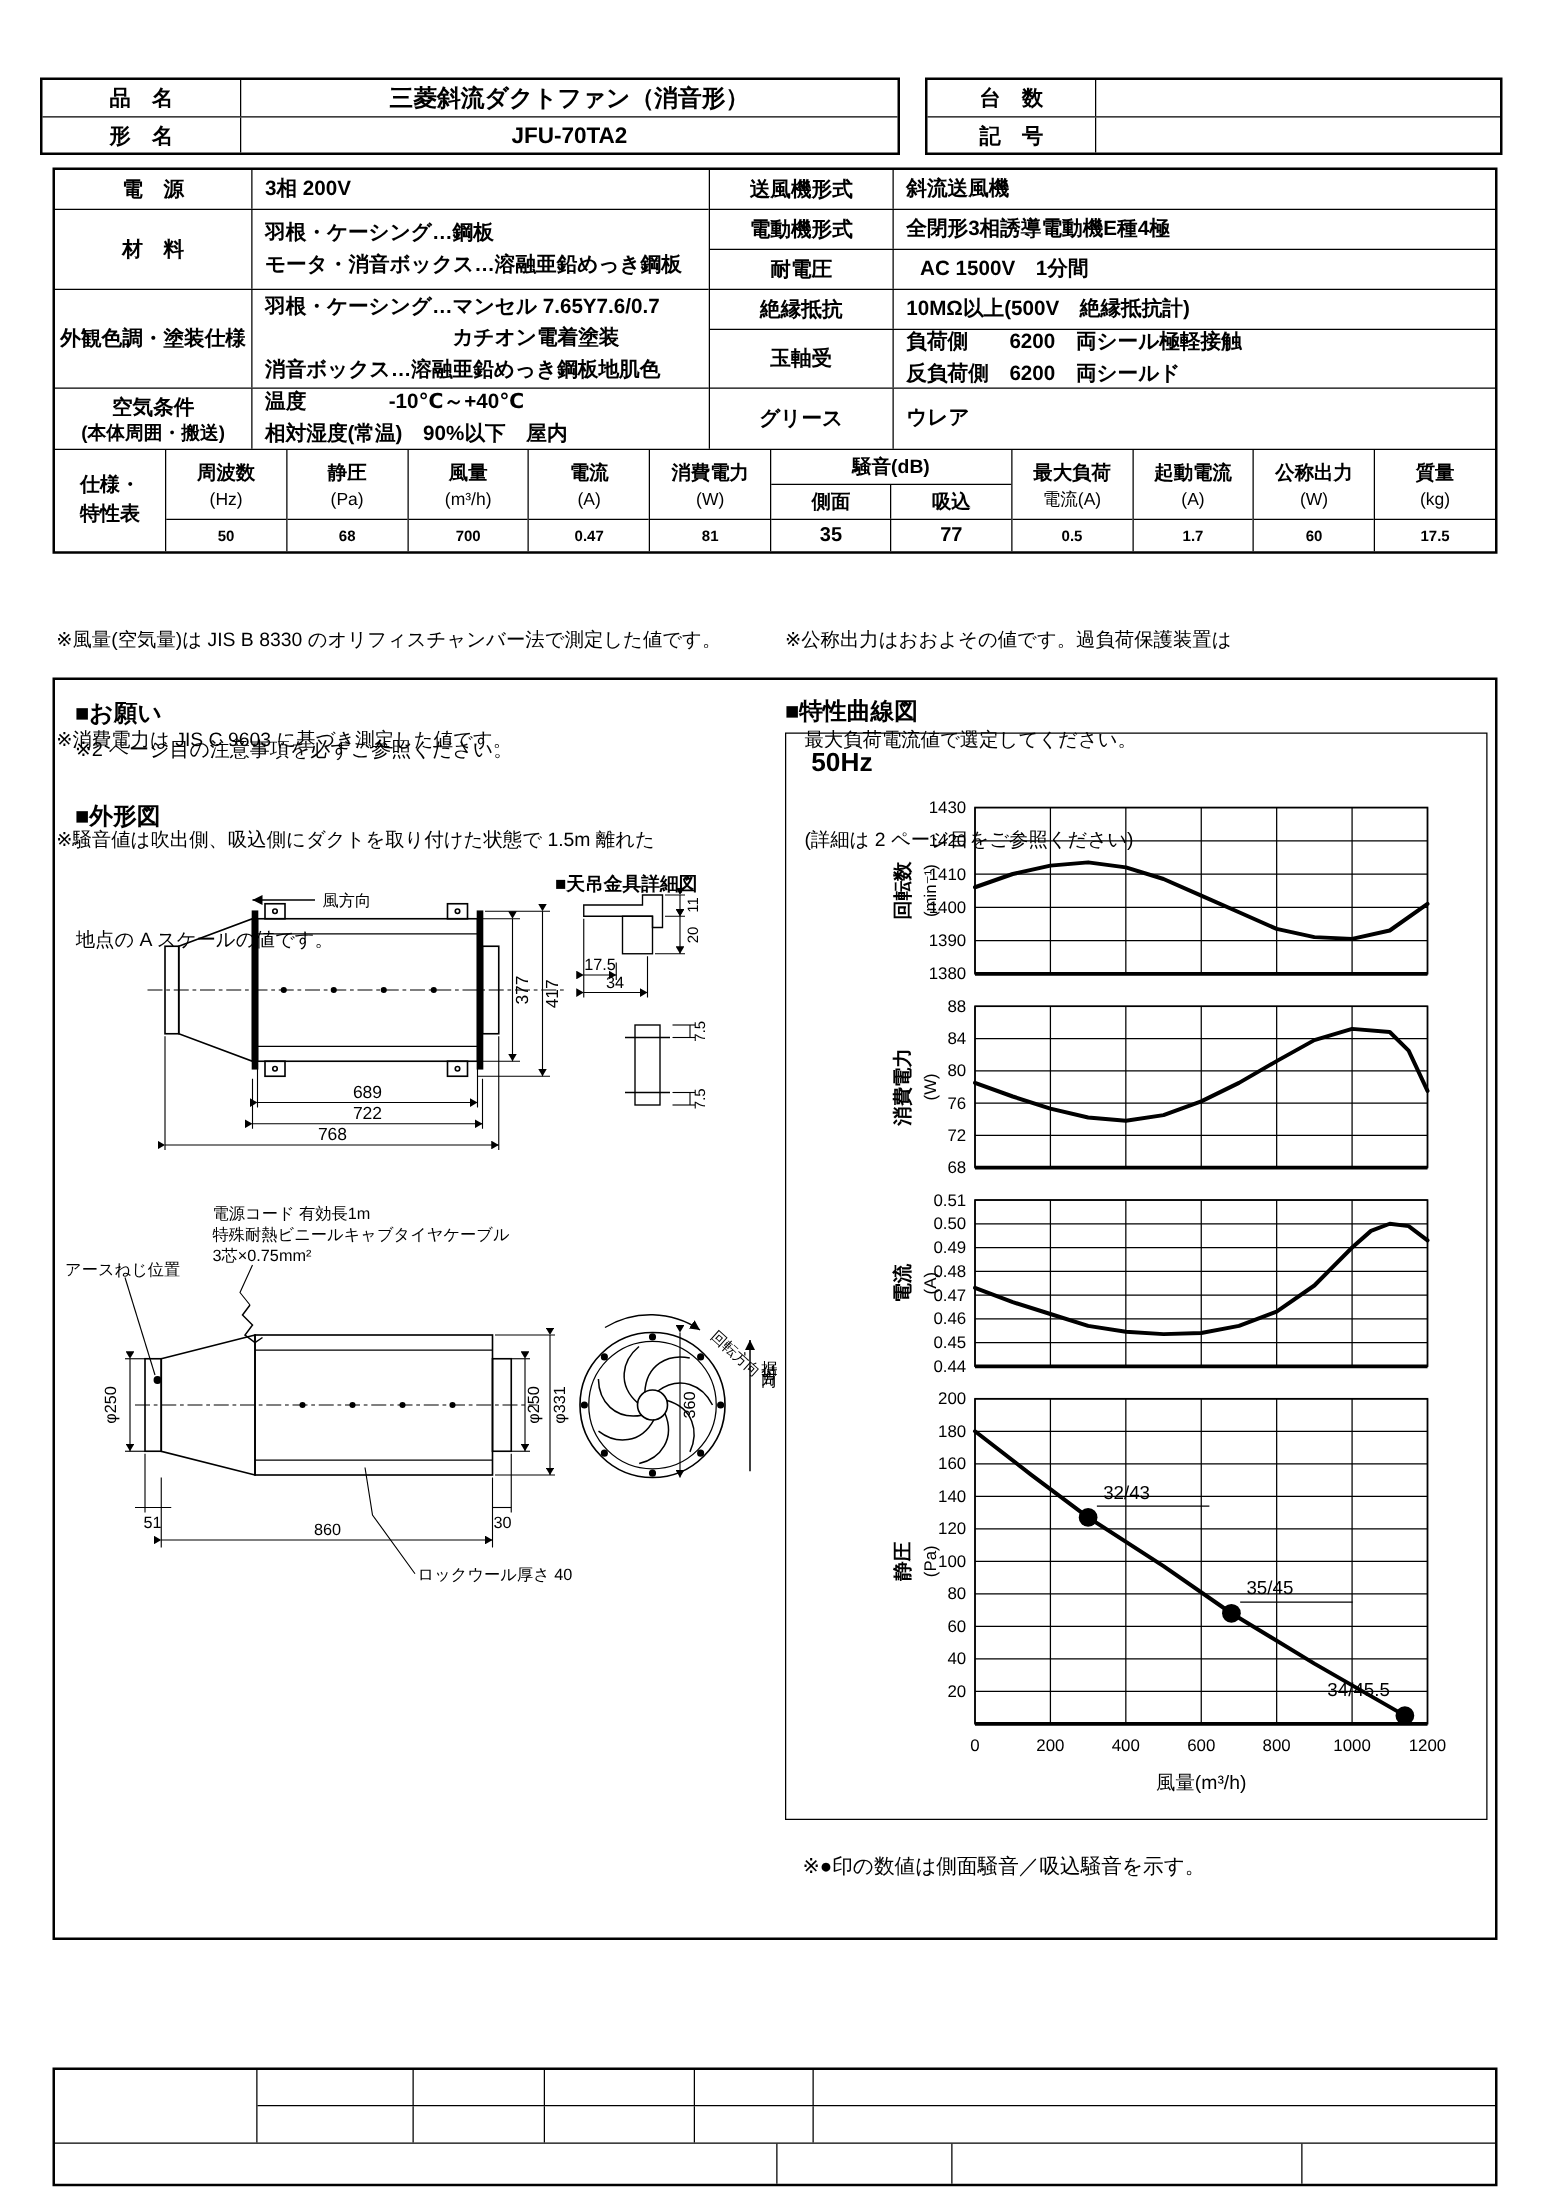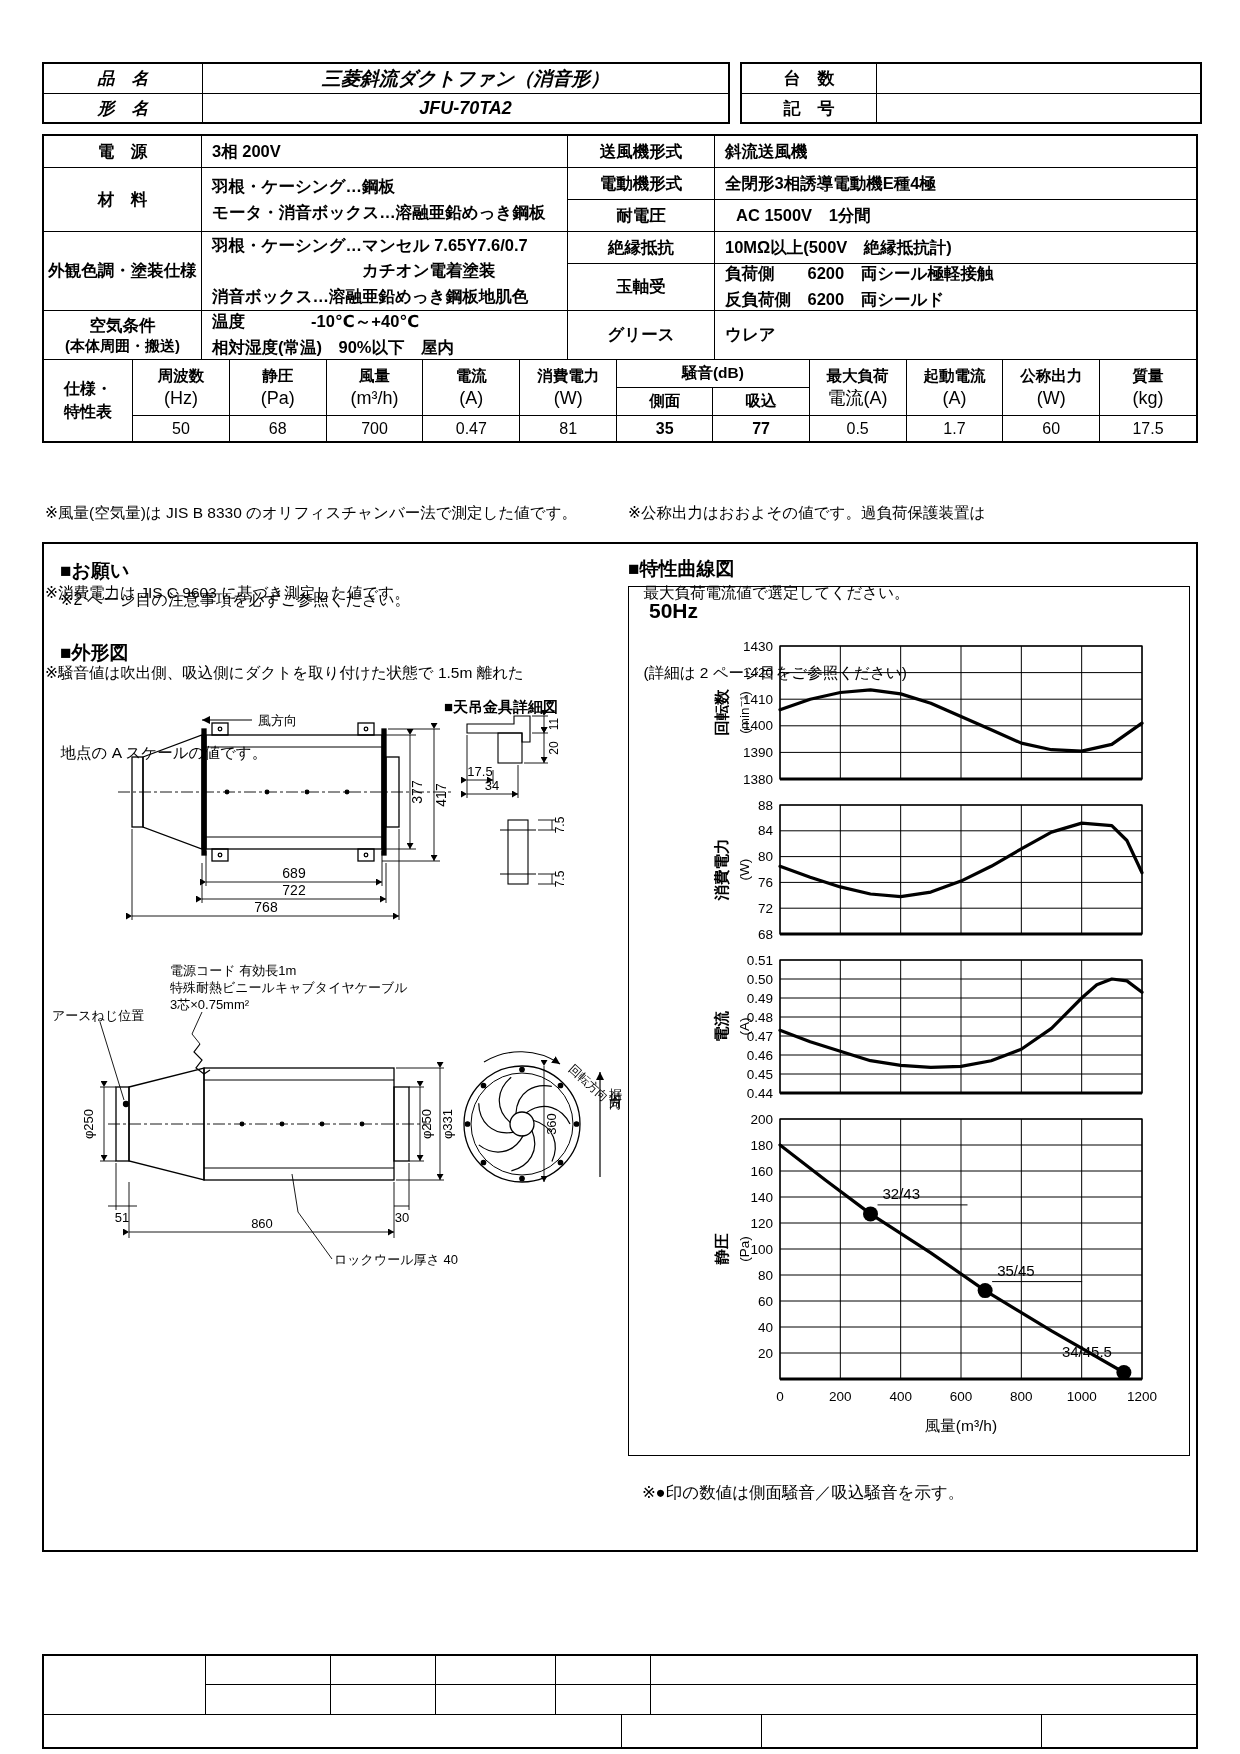--- a/index.html
+++ b/index.html
@@ -27,22 +27,22 @@
   .indent{padding-left:150px;}
   
   .specrow{display:flex;height:81px;}
   .sp-title{width:88px;border-right:1.5px solid #000;font-size:16px;font-weight:bold;
             display:flex;flex-direction:column;align-items:center;justify-content:center;line-height:1.4;text-align:center;}
   .sp-col{flex:1;border-right:1.5px solid #000;display:flex;flex-direction:column;}
   .sp-col:last-child,.srow .sval:last-child{border-right:none;}
   .sc-head{height:56px;box-sizing:border-box;border-bottom:1.5px solid #000;
            display:flex;flex-direction:column;align-items:center;justify-content:center;}
   .sc-name{font-size:15.5px;font-weight:bold;line-height:1.5;}
-  .sc-unit{font-size:18px;line-height:1.3;}
-  .sc-val{height:25px;font-size:16px;font-weight:normal;display:flex;align-items:center;justify-content:center;}
+  .sc-unit{font-size:14px;line-height:1.3;}
+  .sc-val{height:25px;font-size:12px;font-weight:bold;display:flex;align-items:center;justify-content:center;}
   .sp-noise{flex:2;border-right:1.5px solid #000;display:flex;flex-direction:column;}
   .sn-top{height:28px;box-sizing:border-box;border-bottom:1.5px solid #000;font-size:15.5px;font-weight:bold;}
   .sn-sub,.sn-vals{display:flex;}
   .sn-sub{height:28px;box-sizing:border-box;border-bottom:1.5px solid #000;}
   .sn-sub div,.sn-vals div{flex:1;display:flex;align-items:center;justify-content:center;text-align:center;}
   .sn-sub div:first-child,.sn-vals div:first-child{border-right:1.5px solid #000;box-sizing:border-box;}
   .sn-sub div{font-size:15.5px;font-weight:bold;}
   .sn-vals{height:25px;font-size:16px;font-weight:bold;}
   
   .notes{display:flex;font-size:15.5px;line-height:1.72;}
@@ -72,21 +72,21 @@
   .f-company{width:578px;border-right:1.5px solid #000;box-sizing:border-box;font-size:19px;font-weight:bold;}
   .f-ref-l{width:140px;border-right:1.5px solid #000;box-sizing:border-box;font-size:15.5px;font-weight:bold;}
   .f-ref-v{width:280px;border-right:1.5px solid #000;box-sizing:border-box;font-size:16px;font-weight:bold;}
   .f-doc{flex:1;font-size:16px;font-weight:bold;}
 </style>
 </head>
 <body>
 
 <div class="page">
 
-  <div class="abs b2" style="left:42px;top:62px;width:684px;font-style:italic;">
+  <div class="abs b2" style="left:32px;top:62px;width:684px;">
     <div class="hdr-row">
       <div class="hdr-lbl ctr">品　名</div>
       <div class="hdr-val ctr" style="font-size:19px;">三菱斜流ダクトファン（消音形）</div>
     </div>
     <div class="hdr-row">
       <div class="hdr-lbl ctr">形　名</div>
       <div class="hdr-val ctr">JFU-70TA2</div>
     </div>
   </div>
   <div class="abs b2" style="left:740px;top:62px;width:458px;">

